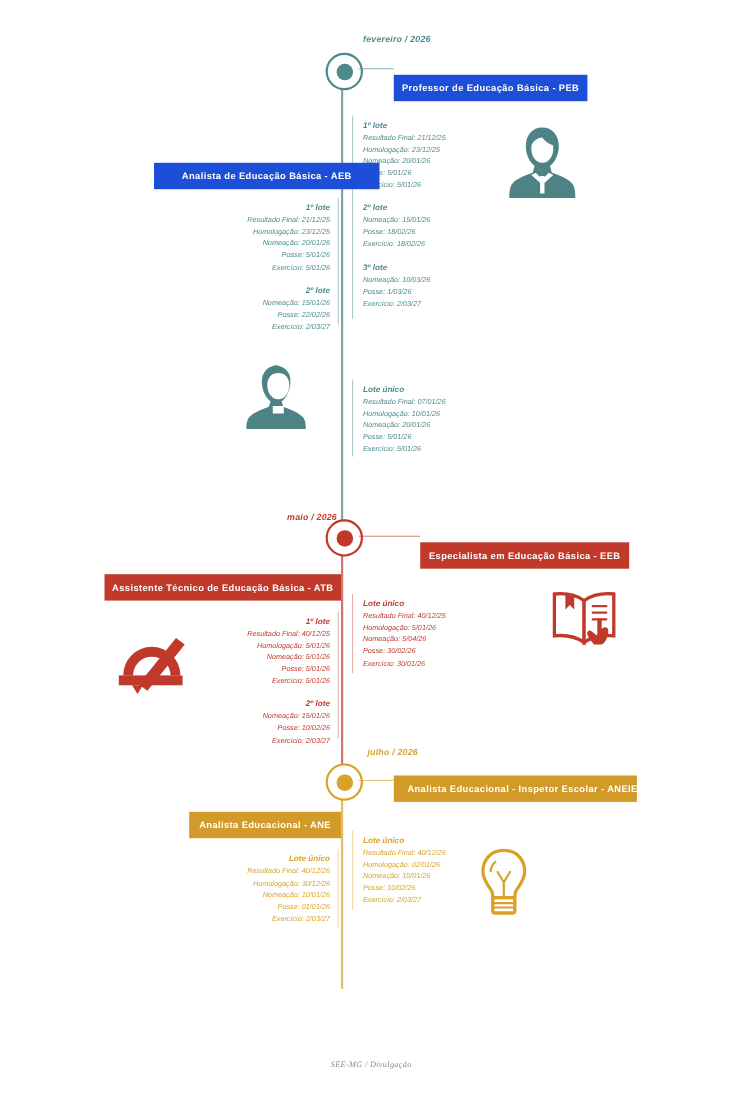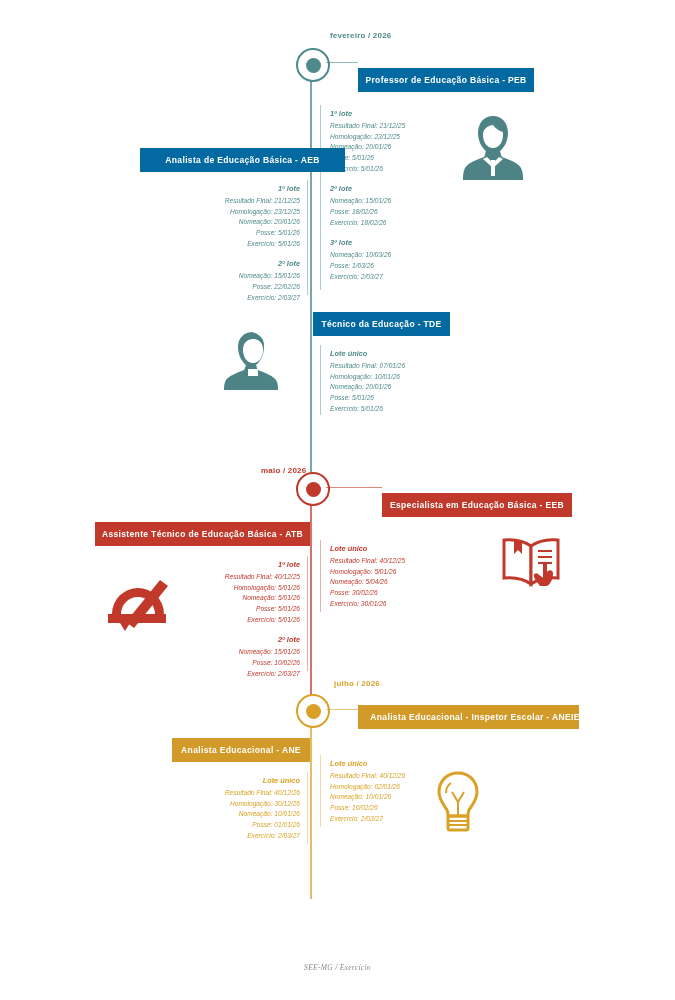--- a/index.html
+++ b/index.html
@@ -23,37 +23,37 @@
           background:#ffffff;display:flex;align-items:center;justify-content:center;}
   .marker .dot{width:15px;height:15px;border-radius:50%;}
   .marker.teal{left:296px;top:48px;border:2px solid #4e8a8b;}
   .marker.teal .dot{background:#4e8a8b;}
   .marker.red{left:296px;top:472px;border:2px solid #c0392b;}
   .marker.red .dot{background:#c0392b;}
   .marker.amber{left:296px;top:694px;border:2px solid #d9a227;}
   .marker.amber .dot{background:#d9a227;}
 
   
-  .milestone-date{position:absolute;font-weight:bold;font-size:8px;
+  .milestone-date{position:absolute;font-style:italic;font-weight:bold;font-size:8px;
                   letter-spacing:.2px;white-space:nowrap;}
   .milestone-date.teal{left:330px;top:31px;color:#4e8a8b;}
   .milestone-date.red{left:246px;top:466px;color:#c0392b;margin-left:15px;}
   .milestone-date.amber{left:334px;top:679px;color:#d9a227;}
 
   
   .connector{position:absolute;height:1px;}
   .connector.teal{background:#4e8a8b;opacity:.6;}
   .connector.red{background:#c0392b;opacity:.6;}
   .connector.amber{background:#d9a227;opacity:.6;}
 
   
   .title-bar{position:absolute;display:flex;align-items:center;justify-content:center;
              color:#ffffff;font-weight:bold;font-size:8.5px;letter-spacing:.35px;
              padding:0 10px;height:24px;white-space:nowrap;box-sizing:border-box;}
-  .title-bar.teal{background:#0369a1;}
+  .title-bar.teal{background:#1d4ed8;}
   .title-bar.red{background:#c0392b;}
   .title-bar.amber{background:#d29a28;}
 
   
   .details{position:absolute;font-size:6.6px;line-height:1.62;font-style:italic;}
   .details.teal{color:#4e8a8b;}
   .details.red{color:#c0392b;}
   .details.amber{color:#d9a227;}
   .details .lote{font-weight:bold;font-size:7.4px;display:block;margin-bottom:1px;}
   .details .grp{margin-bottom:9px;}
@@ -142,21 +142,20 @@
       <div class="row"><span class="k">Exercício:</span> <span class="v">5/01/26</span></div>
     </div>
     <div class="grp">
       <span class="lote">2º lote</span>
       <div class="row"><span class="k">Nomeação:</span> <span class="v">15/01/26</span></div>
       <div class="row"><span class="k">Posse:</span> <span class="v">22/02/26</span></div>
       <div class="row"><span class="k">Exercício:</span> <span class="v">2/03/27</span></div>
     </div>
   </div>
 
-  <div class="title-bar teal" style="left:313px;top:312px;width:137px;">Técnico da Educação - TDE</div>
   <div class="accent teal" style="left:320px;top:345px;height:70px;"></div>
   <div class="details teal ta-left" style="left:330px;top:348px;width:120px;">
     <div class="grp">
       <span class="lote">Lote único</span>
       <div class="row"><span class="k">Resultado Final:</span> <span class="v">07/01/26</span></div>
       <div class="row"><span class="k">Homologação:</span> <span class="v">10/01/26</span></div>
       <div class="row"><span class="k">Nomeação:</span> <span class="v">20/01/26</span></div>
       <div class="row"><span class="k">Posse:</span> <span class="v">5/01/26</span></div>
       <div class="row"><span class="k">Exercício:</span> <span class="v">5/01/26</span></div>
     </div>
@@ -263,15 +262,15 @@
     <div class="grp">
       <span class="lote">Lote único</span>
       <div class="row"><span class="k">Resultado Final:</span> <span class="v">40/12/26</span></div>
       <div class="row"><span class="k">Homologação:</span> <span class="v">30/12/26</span></div>
       <div class="row"><span class="k">Nomeação:</span> <span class="v">10/01/26</span></div>
       <div class="row"><span class="k">Posse:</span> <span class="v">01/01/26</span></div>
       <div class="row"><span class="k">Exercício:</span> <span class="v">2/03/27</span></div>
     </div>
   </div>
 
-  <div class="footer">SEE-MG / Exercício</div>
+  <div class="footer">SEE-MG / Divulgação</div>
 
 </div>
 
 </body></html>

